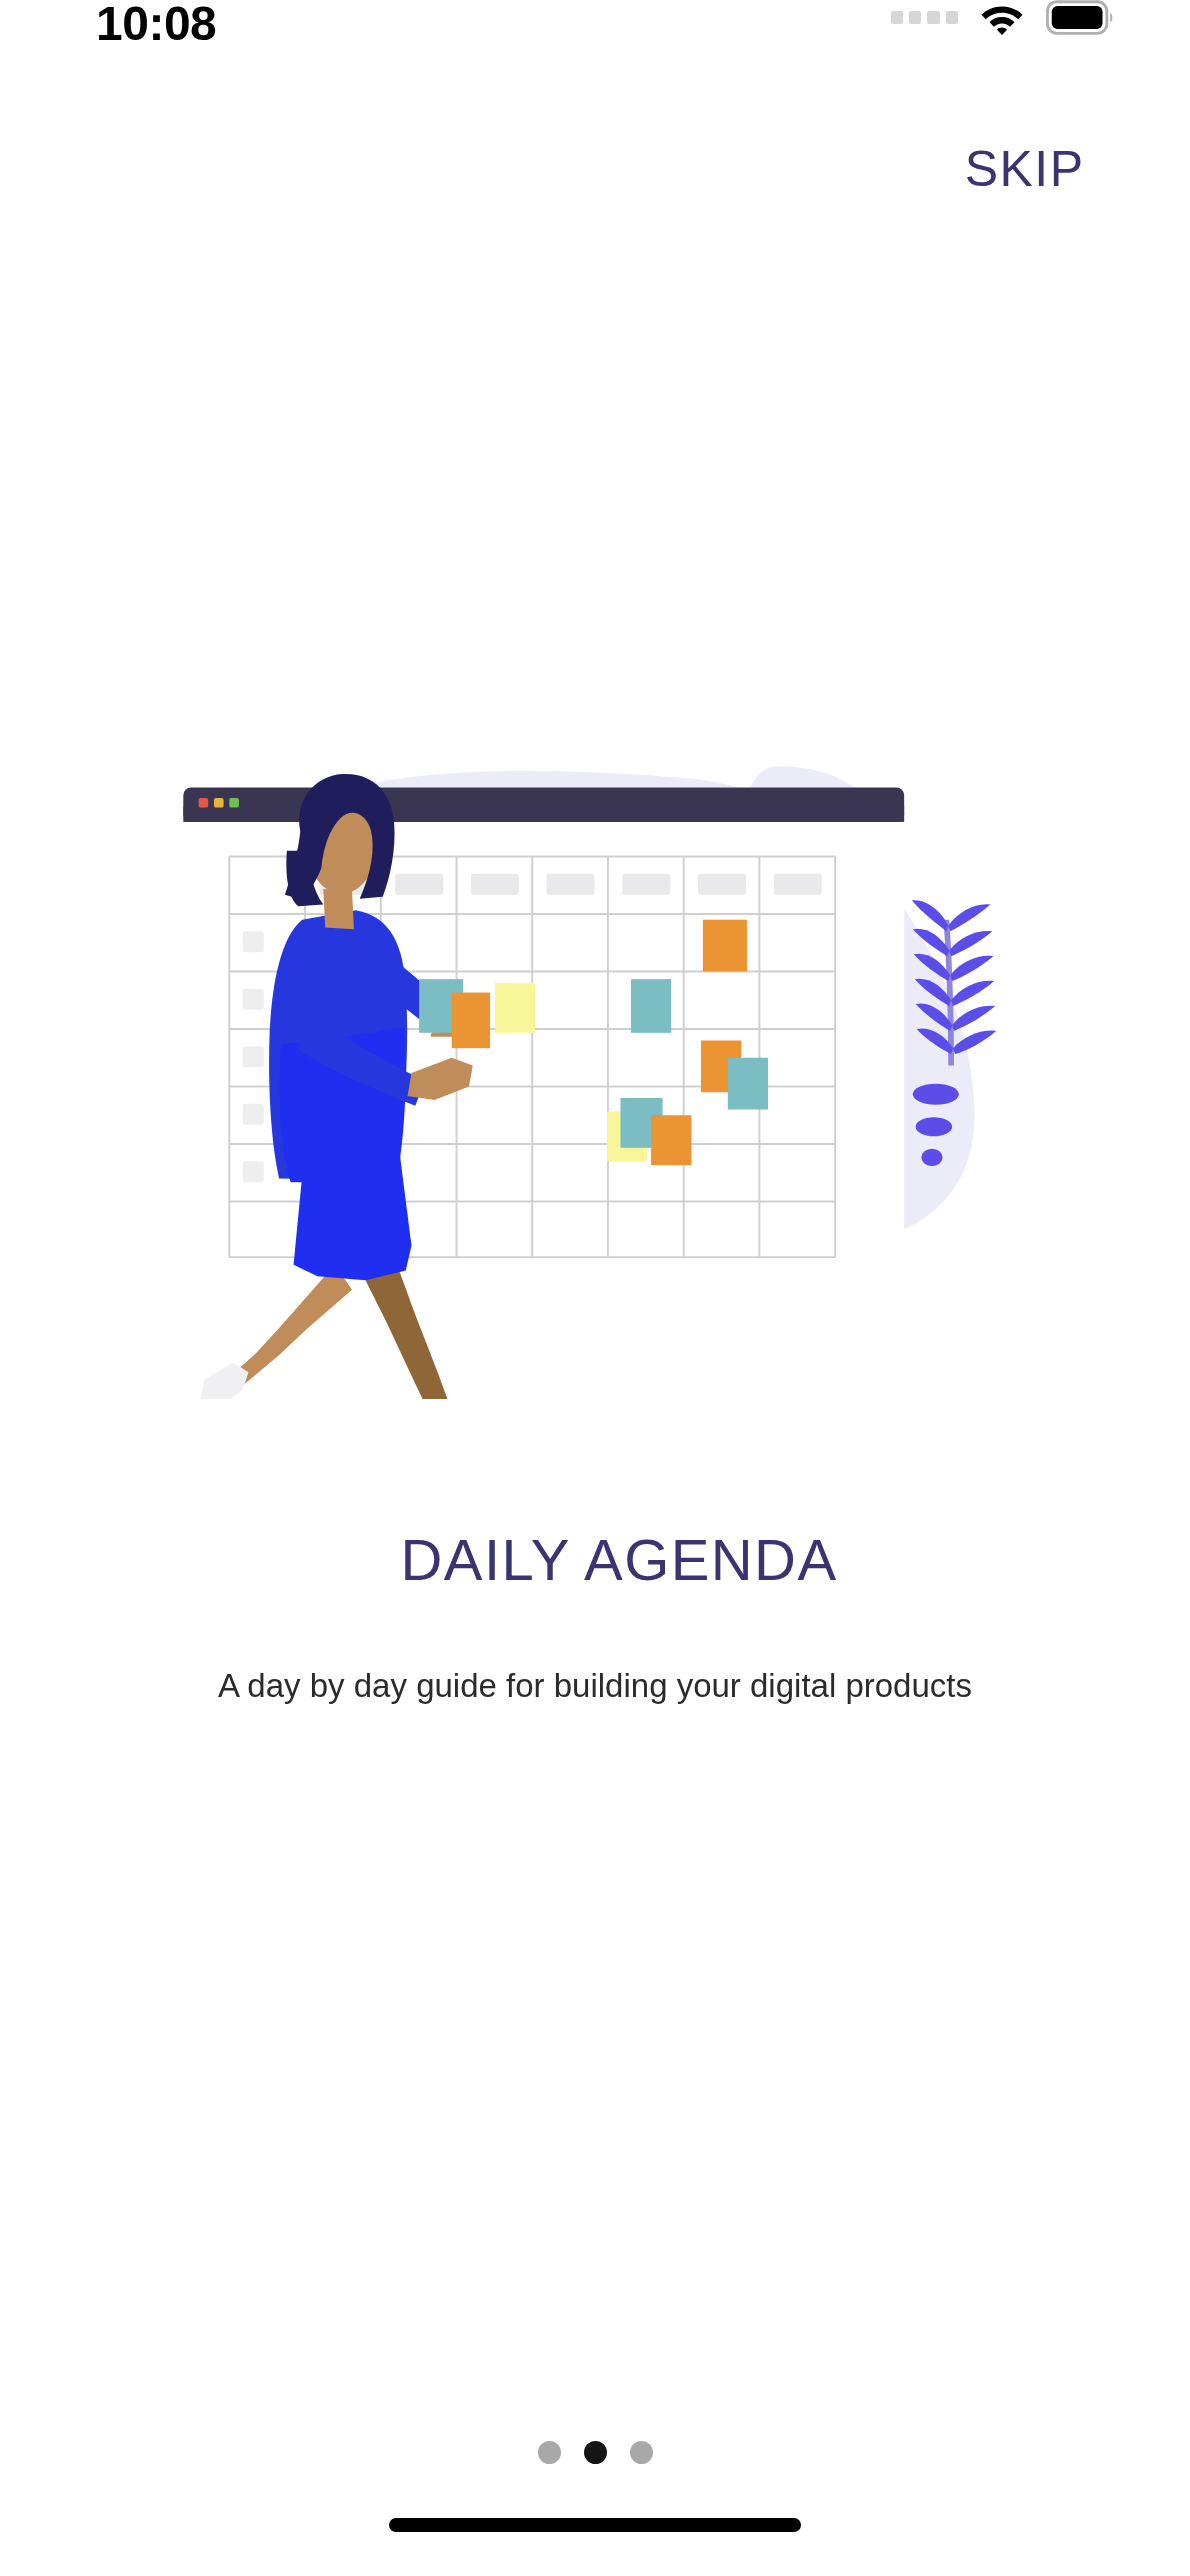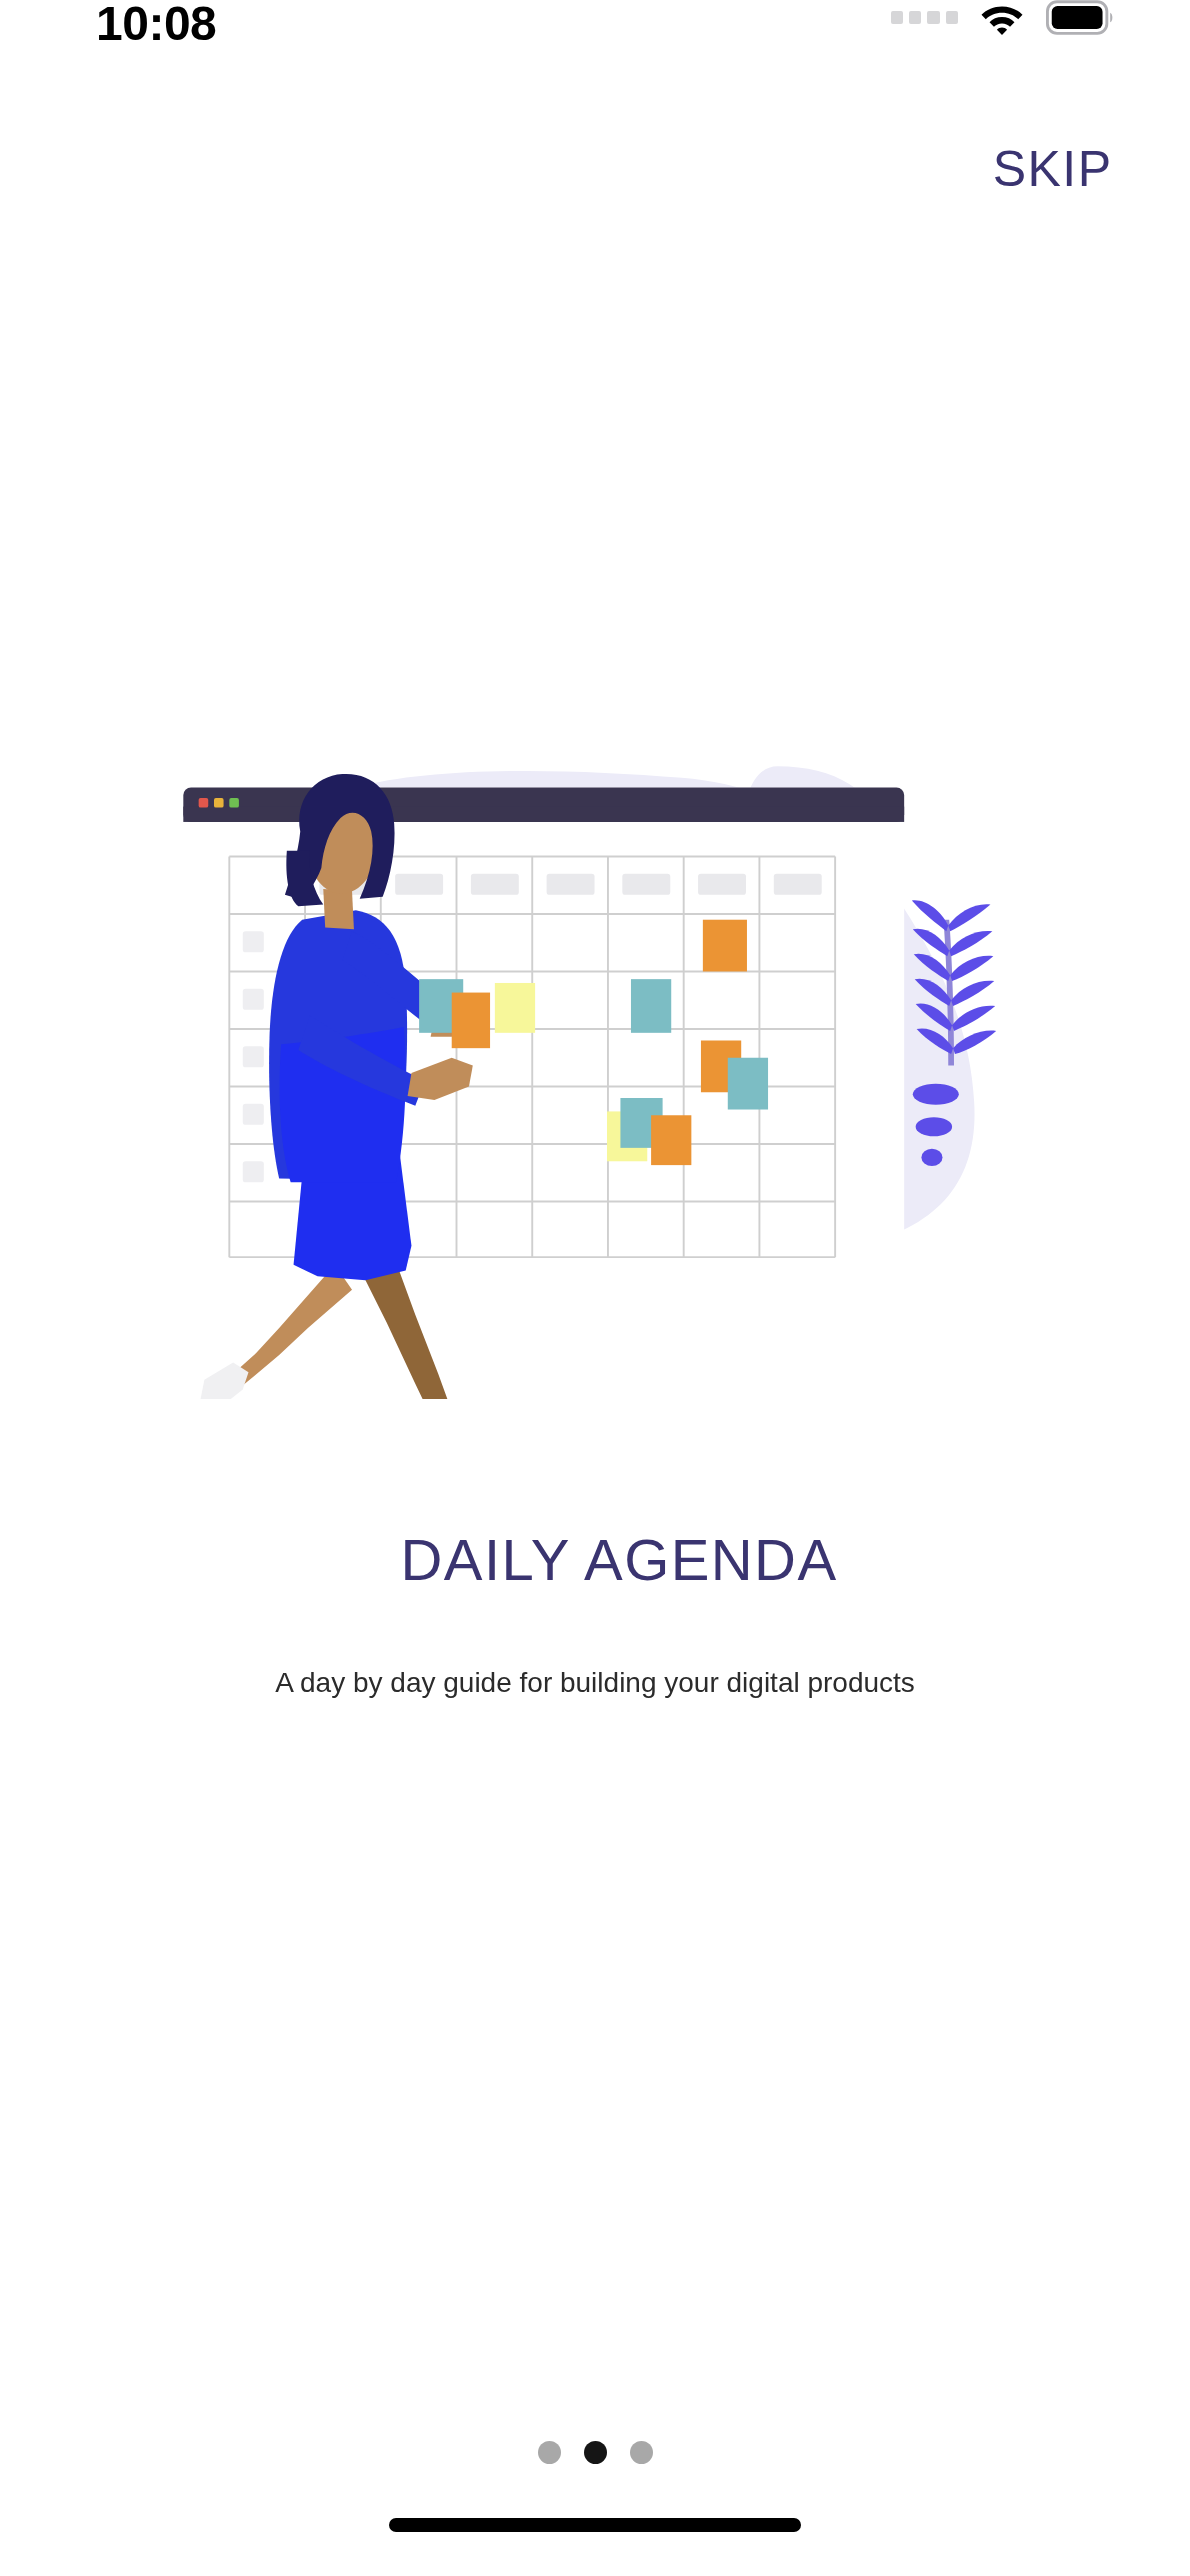--- a/index.html
+++ b/index.html
@@ -37,21 +37,21 @@
     background:#d6d6d8; border-radius:1.9px;
   }
   .wifi-icon { display:block; }
   .battery-icon { display:block; }
 
   
   .skip-row {
     position:absolute; top:134px; left:0;
     width:1190px;
     display:flex; justify-content:flex-end;
-    padding-right:68px;
+    padding-right:96px;
   }
   .skip-button {
     font-size:50px;
     color:#3a3470;
     letter-spacing:1.4px;
     background:none; border:none;
     font-family:"Liberation Sans", sans-serif;
     cursor:pointer;
     padding:5.8px 9.6px;
   }
@@ -67,21 +67,21 @@
   
   .headline {
     position:absolute; top:1526px; left:0;
     width:1190px; text-align:center;
     font-size:58px; color:#3a3470;
     letter-spacing:1.4px; font-weight:400;padding-left:48px;
   }
   .subtext {
     position:absolute; top:1663px; left:0;
     width:1190px; text-align:center;
-    font-size:28px; color:#2b2b2b;
+    font-size:33px; color:#2b2b2b;
     line-height:1.42; font-weight:400;
     padding:0 153px;
   }
 
   
   .page-dots {
     position:absolute; top:2441px; left:0;
     width:1190px;
     display:flex; justify-content:center;
     align-items:center; gap:23px;

